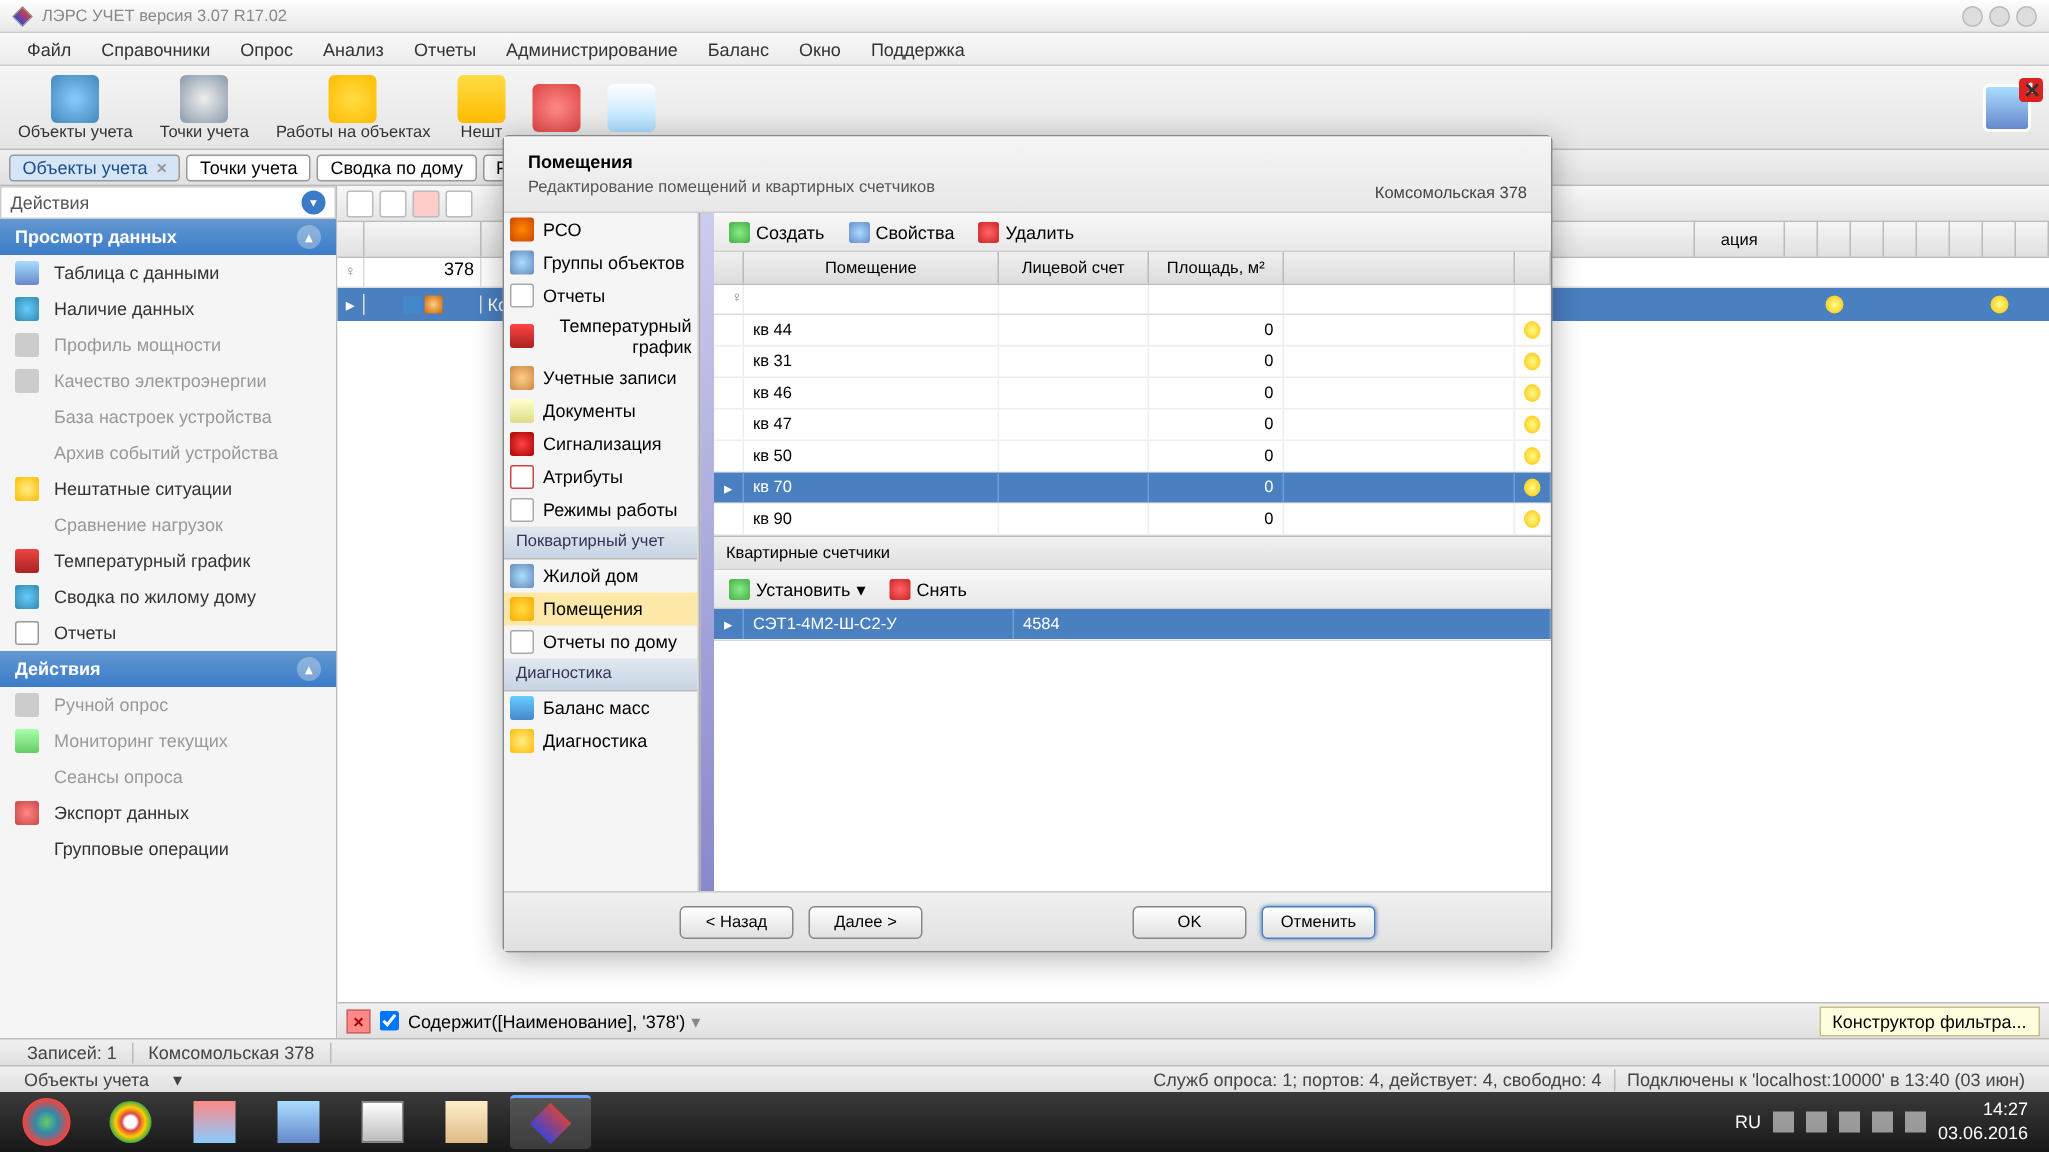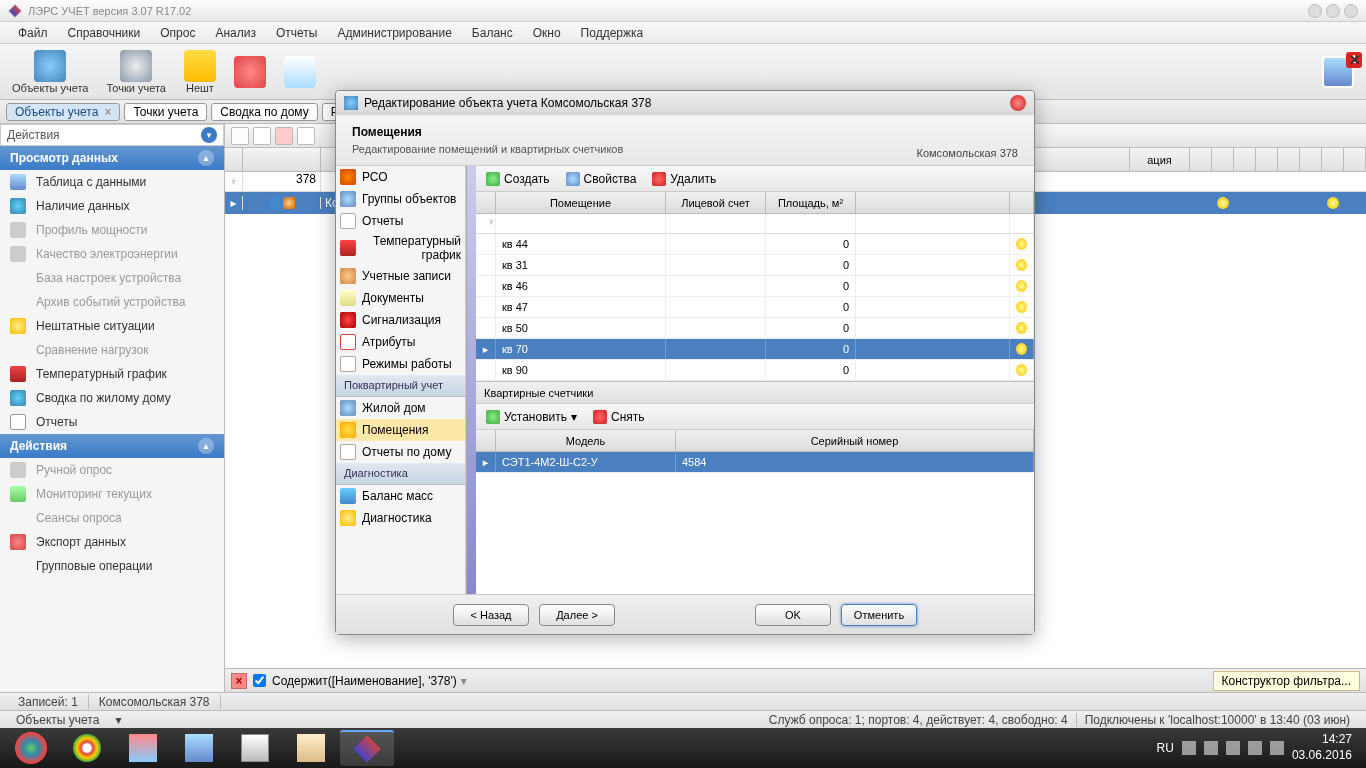--- a/index.html
+++ b/index.html
@@ -176,20 +176,24 @@
 <div class="toolbar">
   <div class="tbtn">
       <div class="icn i-home"></div>
       <span>Объекты учета</span>
     </div>
   <div class="tbtn">
       <div class="icn i-points"></div>
       <span>Точки учета</span>
     </div>
   <div class="tbtn">
+      <div class="icn i-work"></div>
+      <span>Работы на объектах</span>
+    </div>
+  <div class="tbtn">
       <div class="icn i-emerg"></div>
       <span>Нешт</span>
     </div>
   <div class="tbtn">
       <div class="icn i-map"></div>
     </div>
   <div class="tbtn">
       <div class="icn i-cal"></div>
     </div>
   <div class="tbtn tbtn-right">
@@ -367,25 +371,20 @@
       <span>Объекты учета</span>
       <span>▾</span>
     </div>
   <div class="sb-right" style="display:flex">
     <span>Служб опроса: 1; портов: 4, действует: 4, свободно: 4</span>
     <span style="border-left:1px solid #bbb">Подключены к 'localhost:10000' в 13:40 (03 июн)</span>
   </div>
 </div>
 
 <div class="dialog">
-  <div class="dlg-title">
-    <div class="tic"></div>
-    <span>Редактирование объекта учета Комсомольская 378</span>
-    <div class="tcl"></div>
-  </div>
   <div class="dlg-header">
     <h3>Помещения</h3>
     <p>Редактирование помещений и квартирных счетчиков</p>
     <span class="obj">Комсомольская 378</span>
   </div>
   <div class="dlg-body">
     <div class="dlg-nav">
       <div class="nav-item">
           <div class="ni ni-rso"></div>
           <span>РСО</span>
@@ -555,25 +554,20 @@
           <div class="btn">
               <div class="bic bi-create"></div>
               <span>Установить</span>
               <span>▾</span>
             </div>
           <div class="btn">
               <div class="bic bi-del"></div>
               <span>Снять</span>
             </div>
         </div>
-        <div class="dm-grid-h">
-          <div class="gh gh-r"></div>
-          <div class="gh" style="flex:0 0 180px">Модель</div>
-          <div class="gh" style="flex:1">Серийный номер</div>
-        </div>
         <div class="dm-row sel">
           <div class="cell gh-r" style="justify-content:center">▸</div>
           <div class="cell" style="flex:0 0 180px">СЭТ1-4М2-Ш-С2-У</div>
           <div class="cell" style="flex:1">4584</div>
         </div>
       </div>
     </div>
   </div>
   <div class="dlg-footer">
     <div class="dbtn">&lt; Назад</div>

